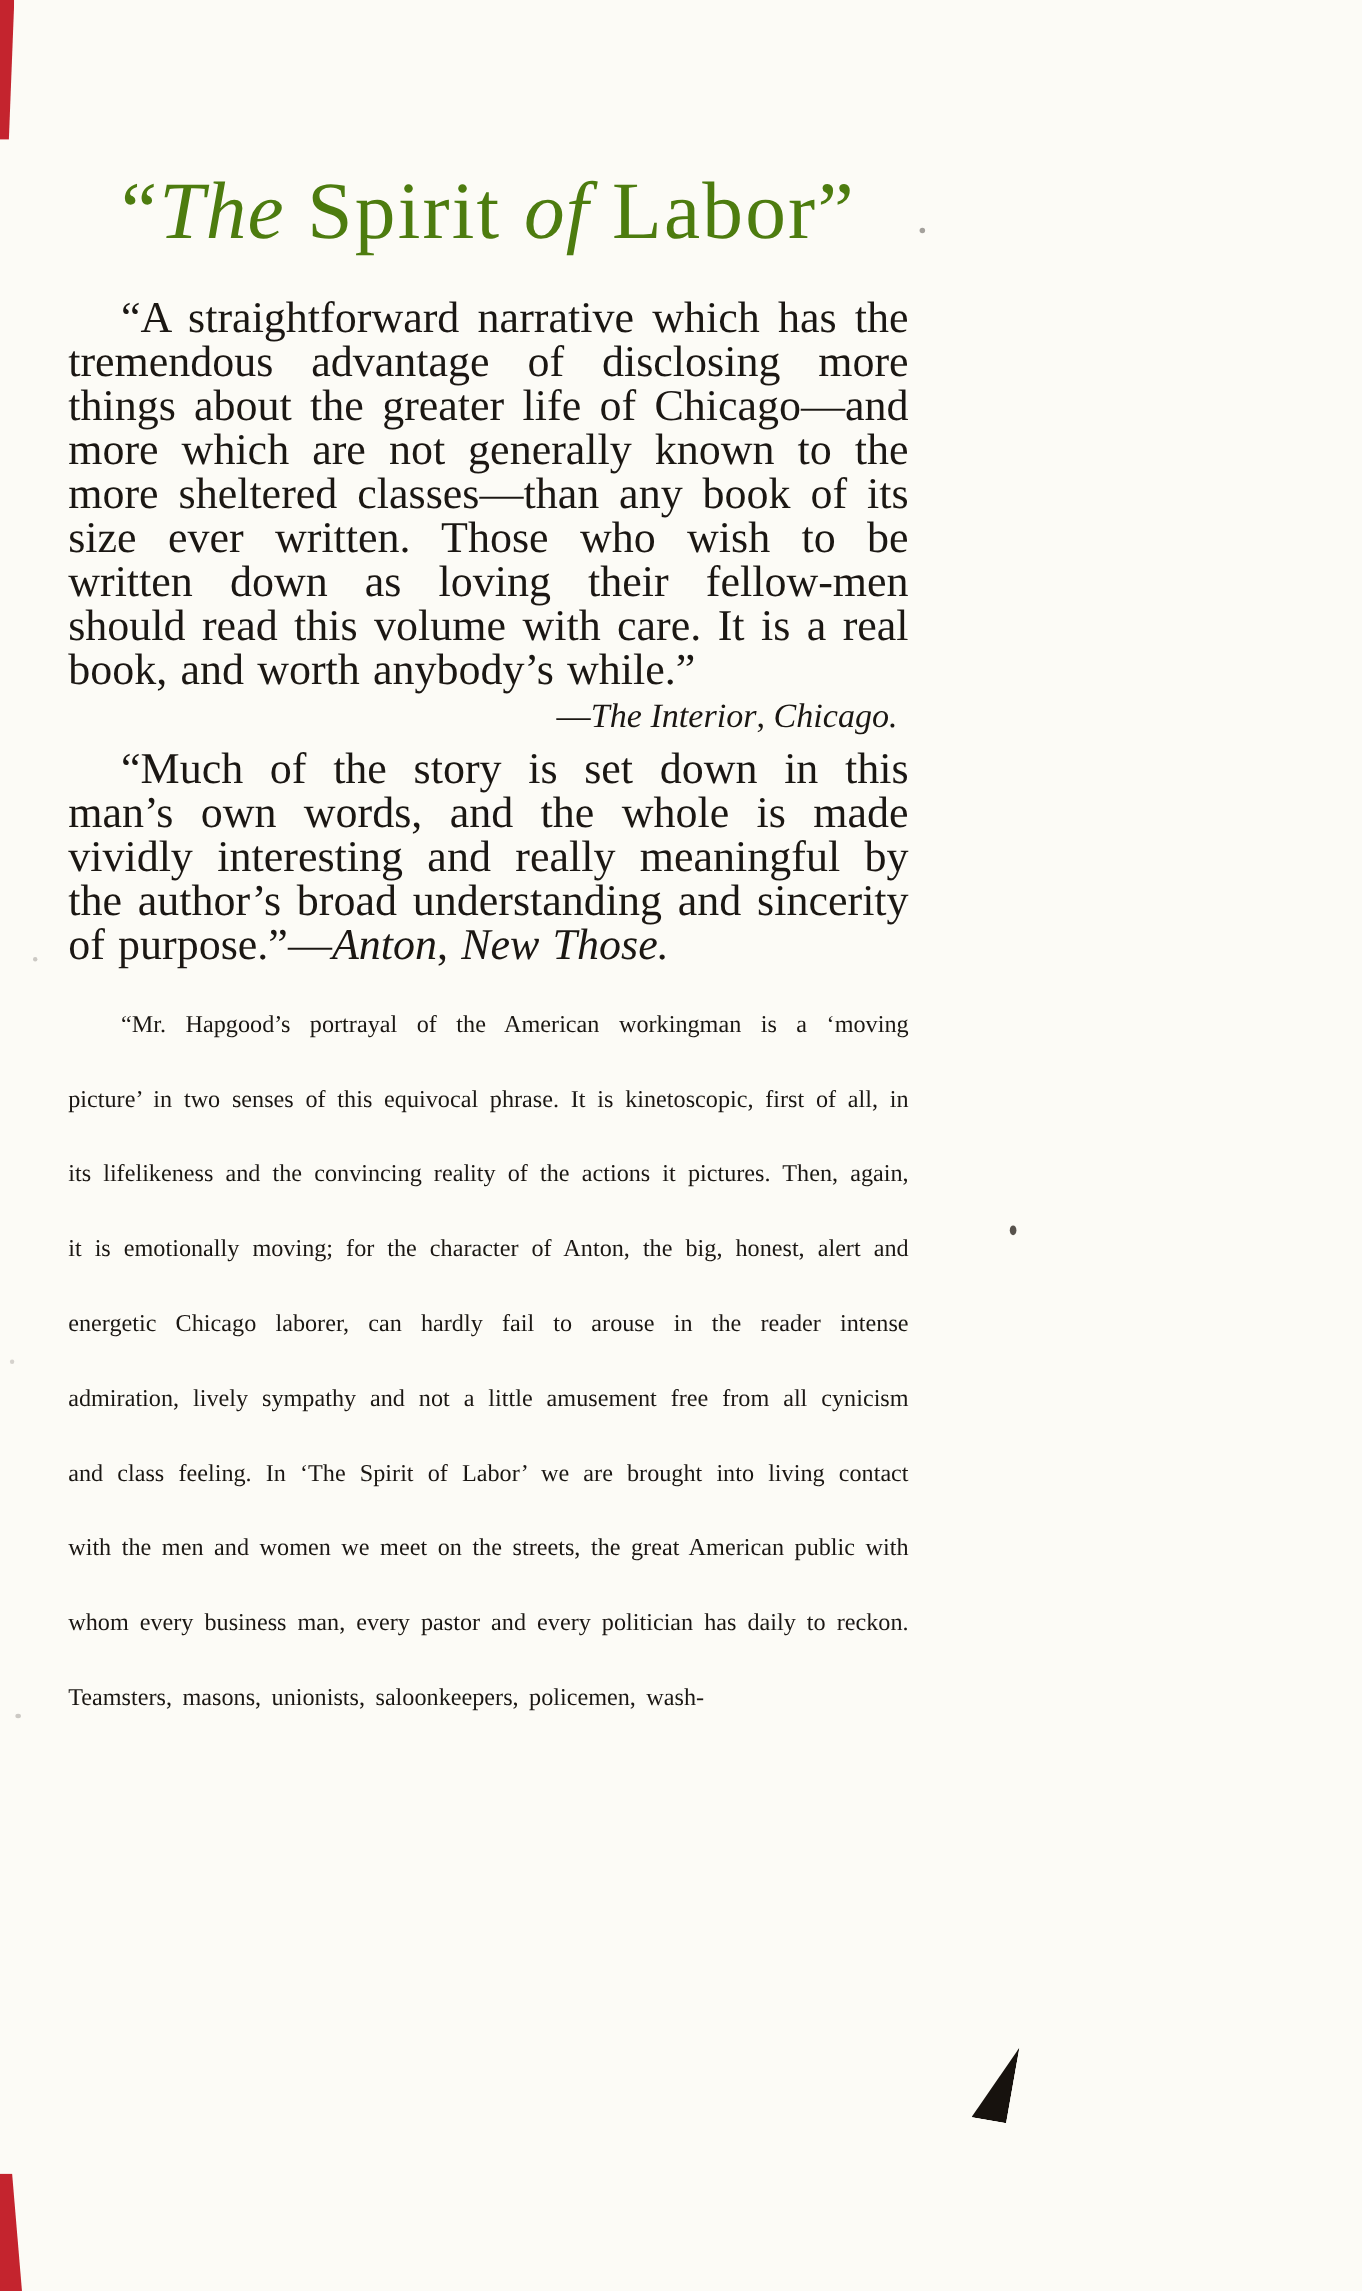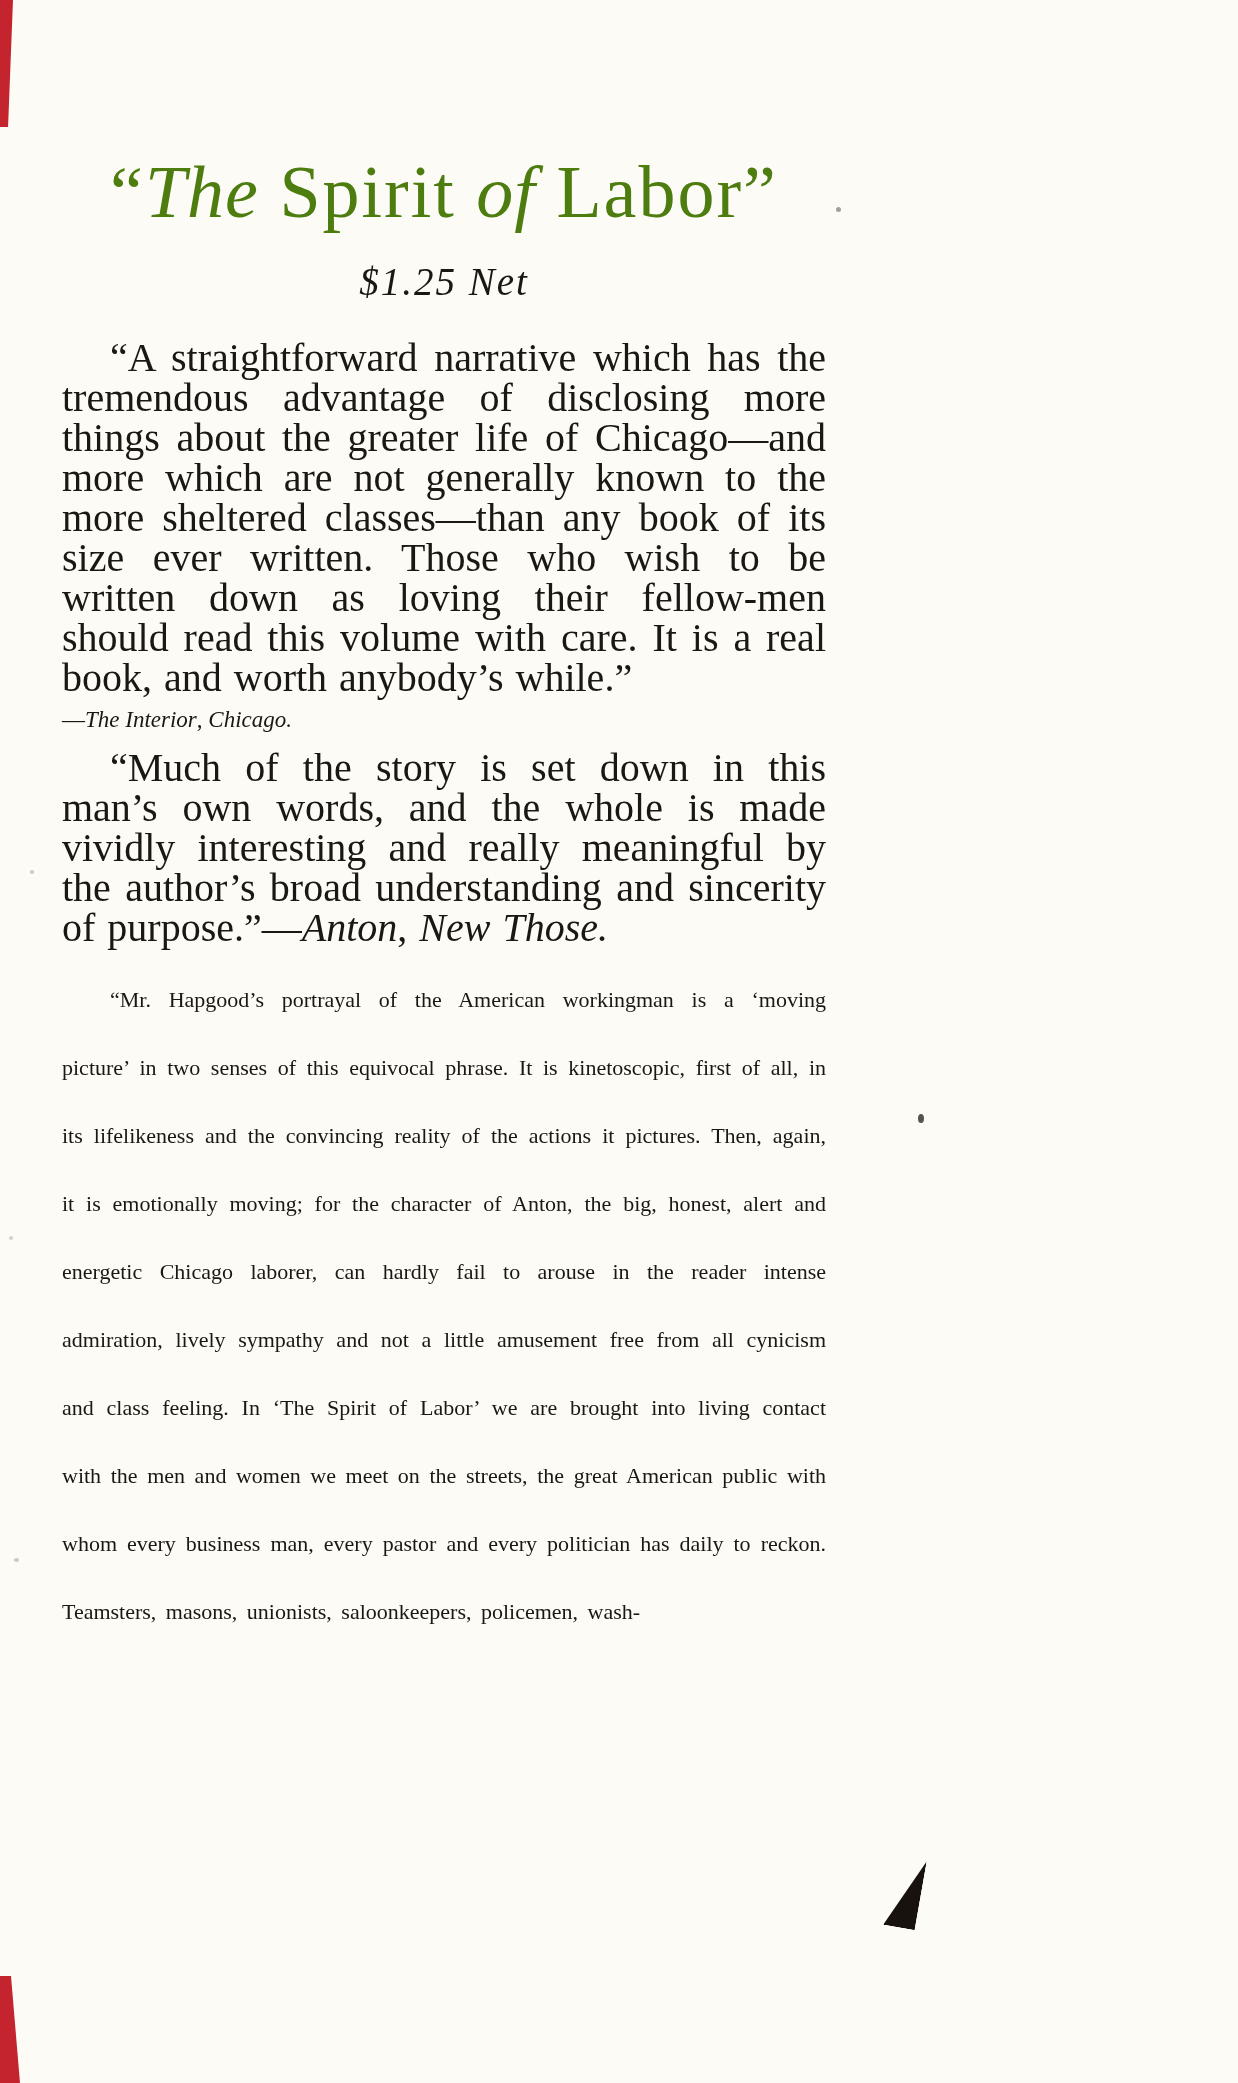--- a/index.html
+++ b/index.html
@@ -60,21 +60,22 @@
   .para.p2{margin-top:8px;}
   .para.loose{
     margin-top:18px;
     font-size:22px;
     line-height:68px;
     word-spacing:4px;
   }
 
   .attribution{
     margin-top:2px;
-    font-size:23px;
+    text-align:right;
+    font-size:31px;
     line-height:40px;
     padding-right:10px;
   }
 
   
   .red-bar-top{
     position:absolute;left:0;top:0;width:13px;height:127px;
     background:var(--scan-mark-red);
     clip-path:polygon(0 0,100% 0,62% 100%,0 100%);
   }
@@ -100,21 +101,20 @@
 </style>
 </head>
 <body>
 
 <div class="page">
 
   <div class="content">
 
     <h1 class="title">“<i>The</i> Spirit <i>of</i> Labor”</h1>
 
-    <div class="price">$1.25 Net</div>
 
     <p class="para tight p1">“A straightforward narrative which has the tremendous advantage of disclosing more things about the greater life of Chicago—and more which are not generally known to the more sheltered classes—than any book of its size ever written. Those who wish to be written down as loving their fellow-men should read this volume with care. It is a real book, and worth anybody’s while.”</p>
 
     <div class="attribution">—<i>The Interior</i>, <i>Chicago.</i></div>
 
     <p class="para tight p2">“Much of the story is set down in this man’s own words, and the whole is made vividly interesting and really meaningful by the author’s broad understanding and sincerity of purpose.”—<i>Anton</i>, <i>New Those.</i></p>
 
     <p class="para loose">“Mr. Hapgood’s portrayal of the American workingman is a ‘moving picture’ in two senses of this equivocal phrase. It is kinetoscopic, first of all, in its lifelikeness and the convincing reality of the actions it pictures. Then, again, it is emotionally moving; for the character of Anton, the big, honest, alert and energetic Chicago laborer, can hardly fail to arouse in the reader intense admiration, lively sympathy and not a little amusement free from all cynicism and class feeling. In ‘The Spirit of Labor’ we are brought into living contact with the men and women we meet on the streets, the great American public with whom every business man, every pastor and every politician has daily to reckon. Teamsters, masons, unionists, saloonkeepers, policemen, wash-</p>
 
   </div>

